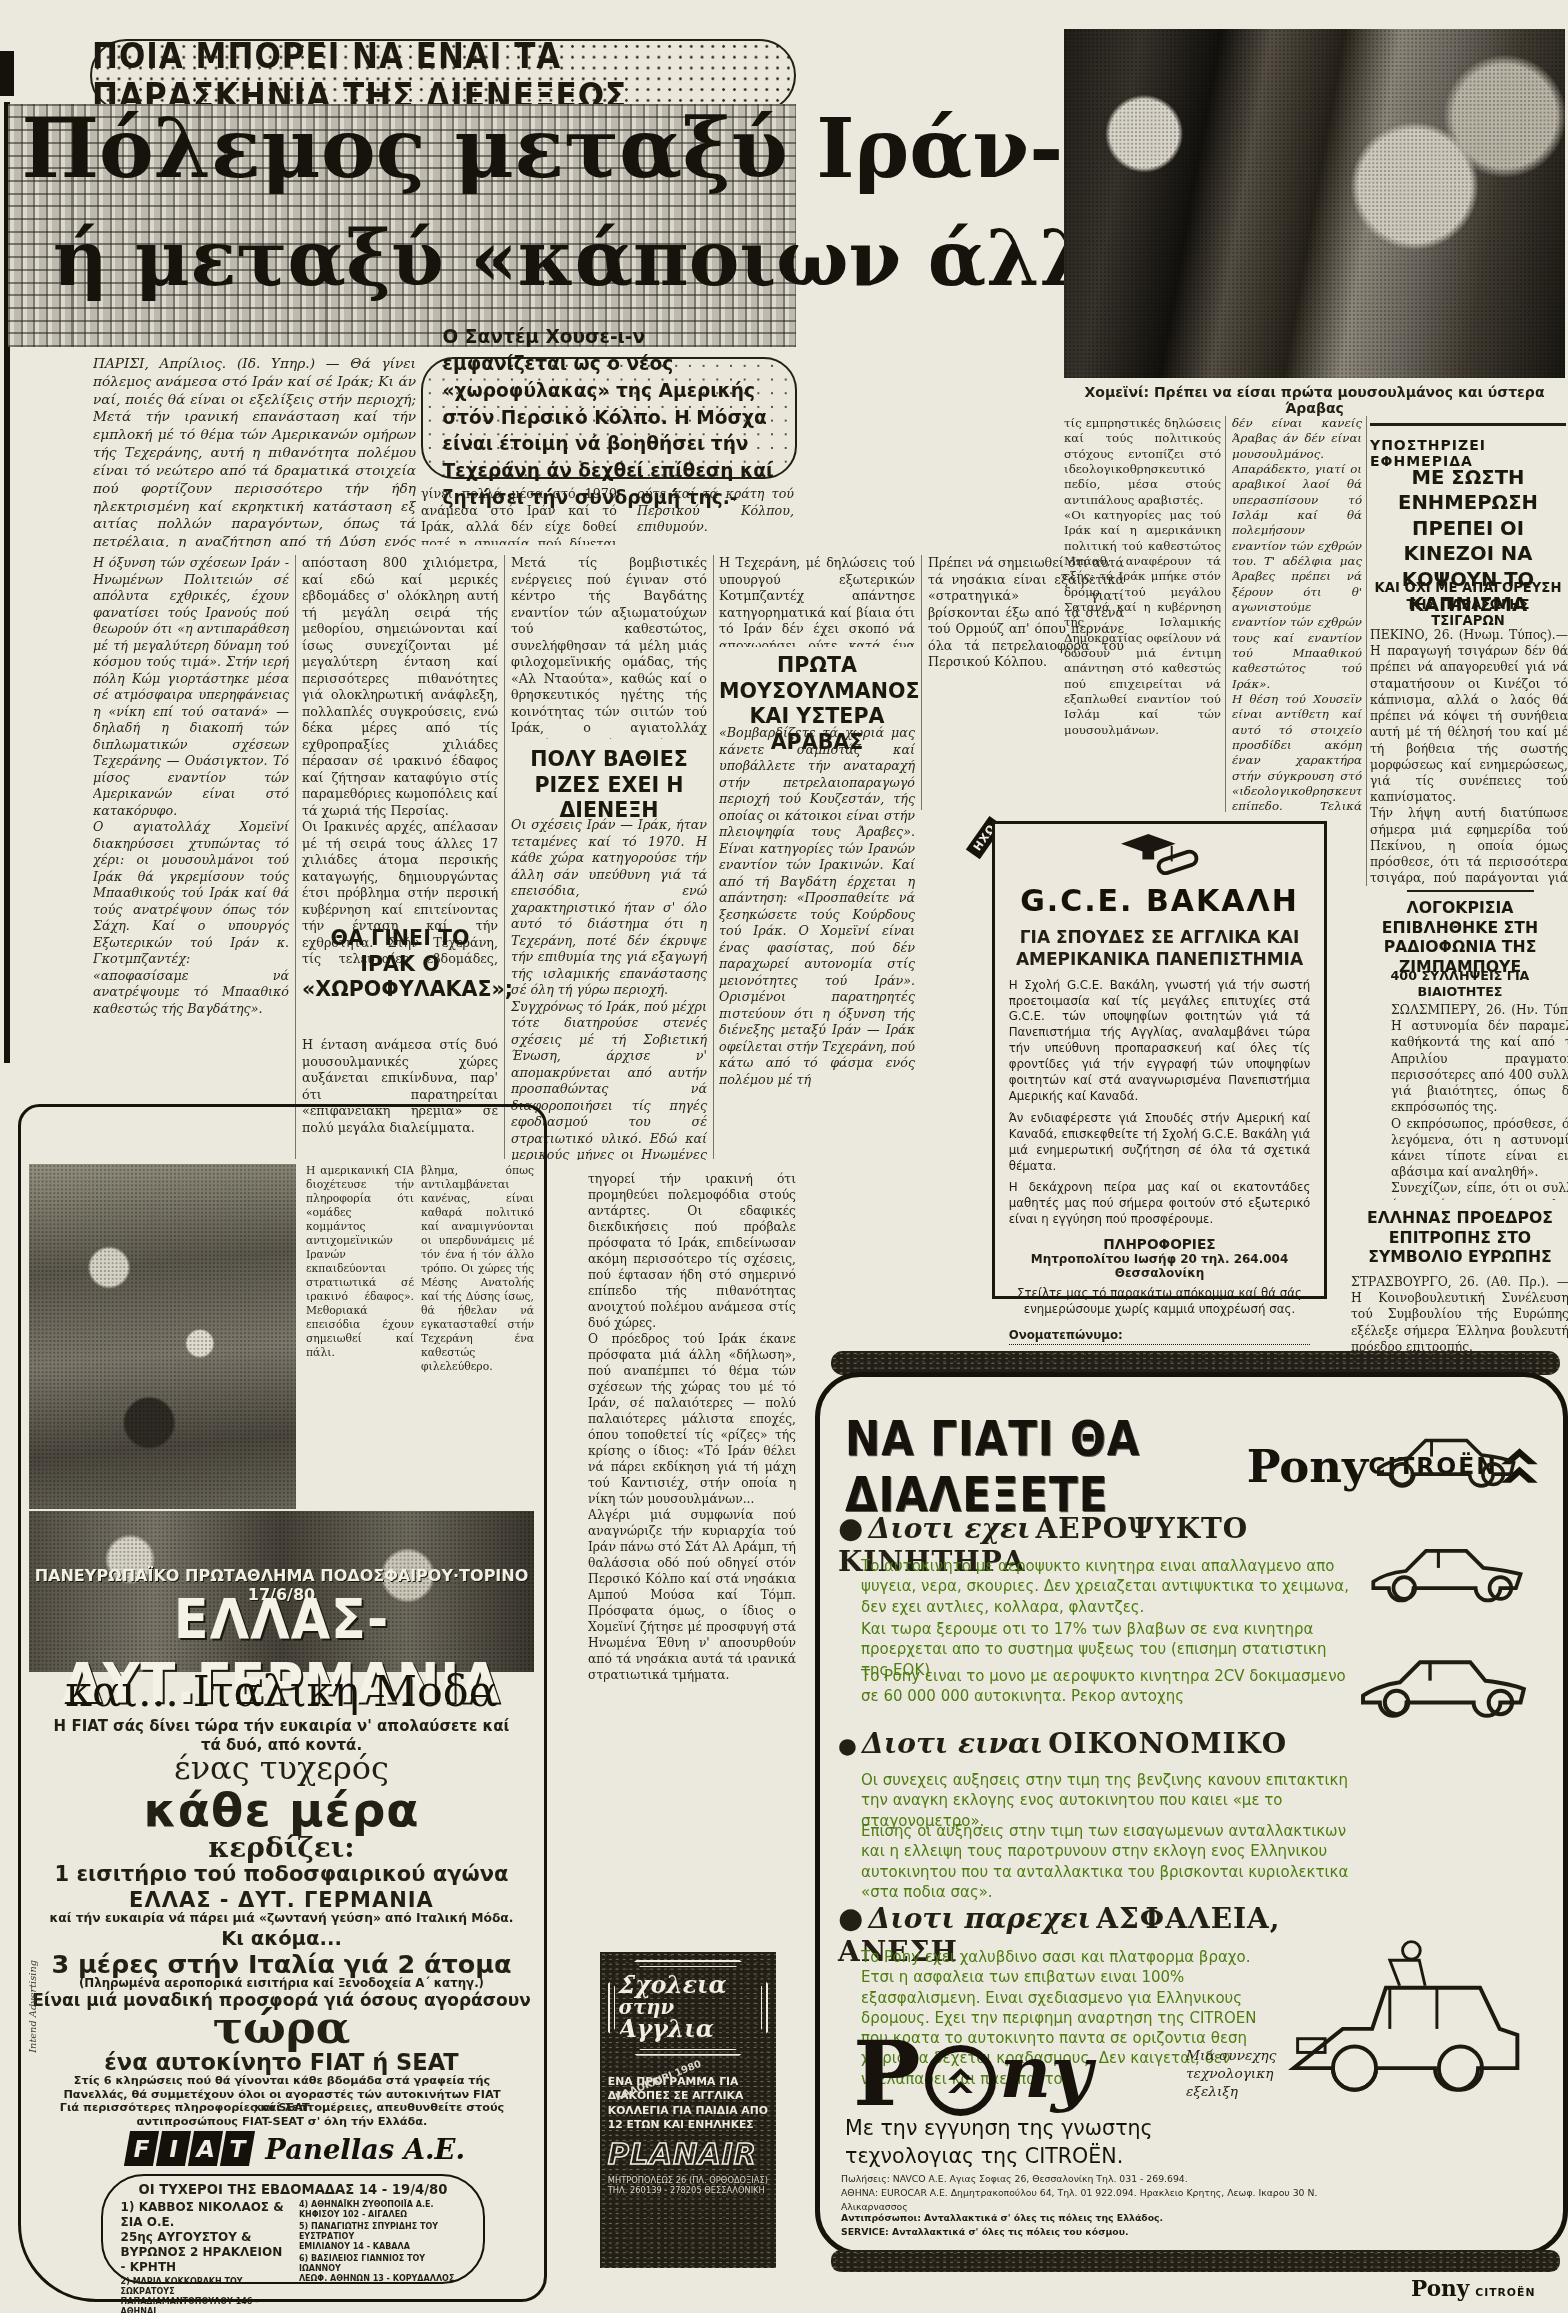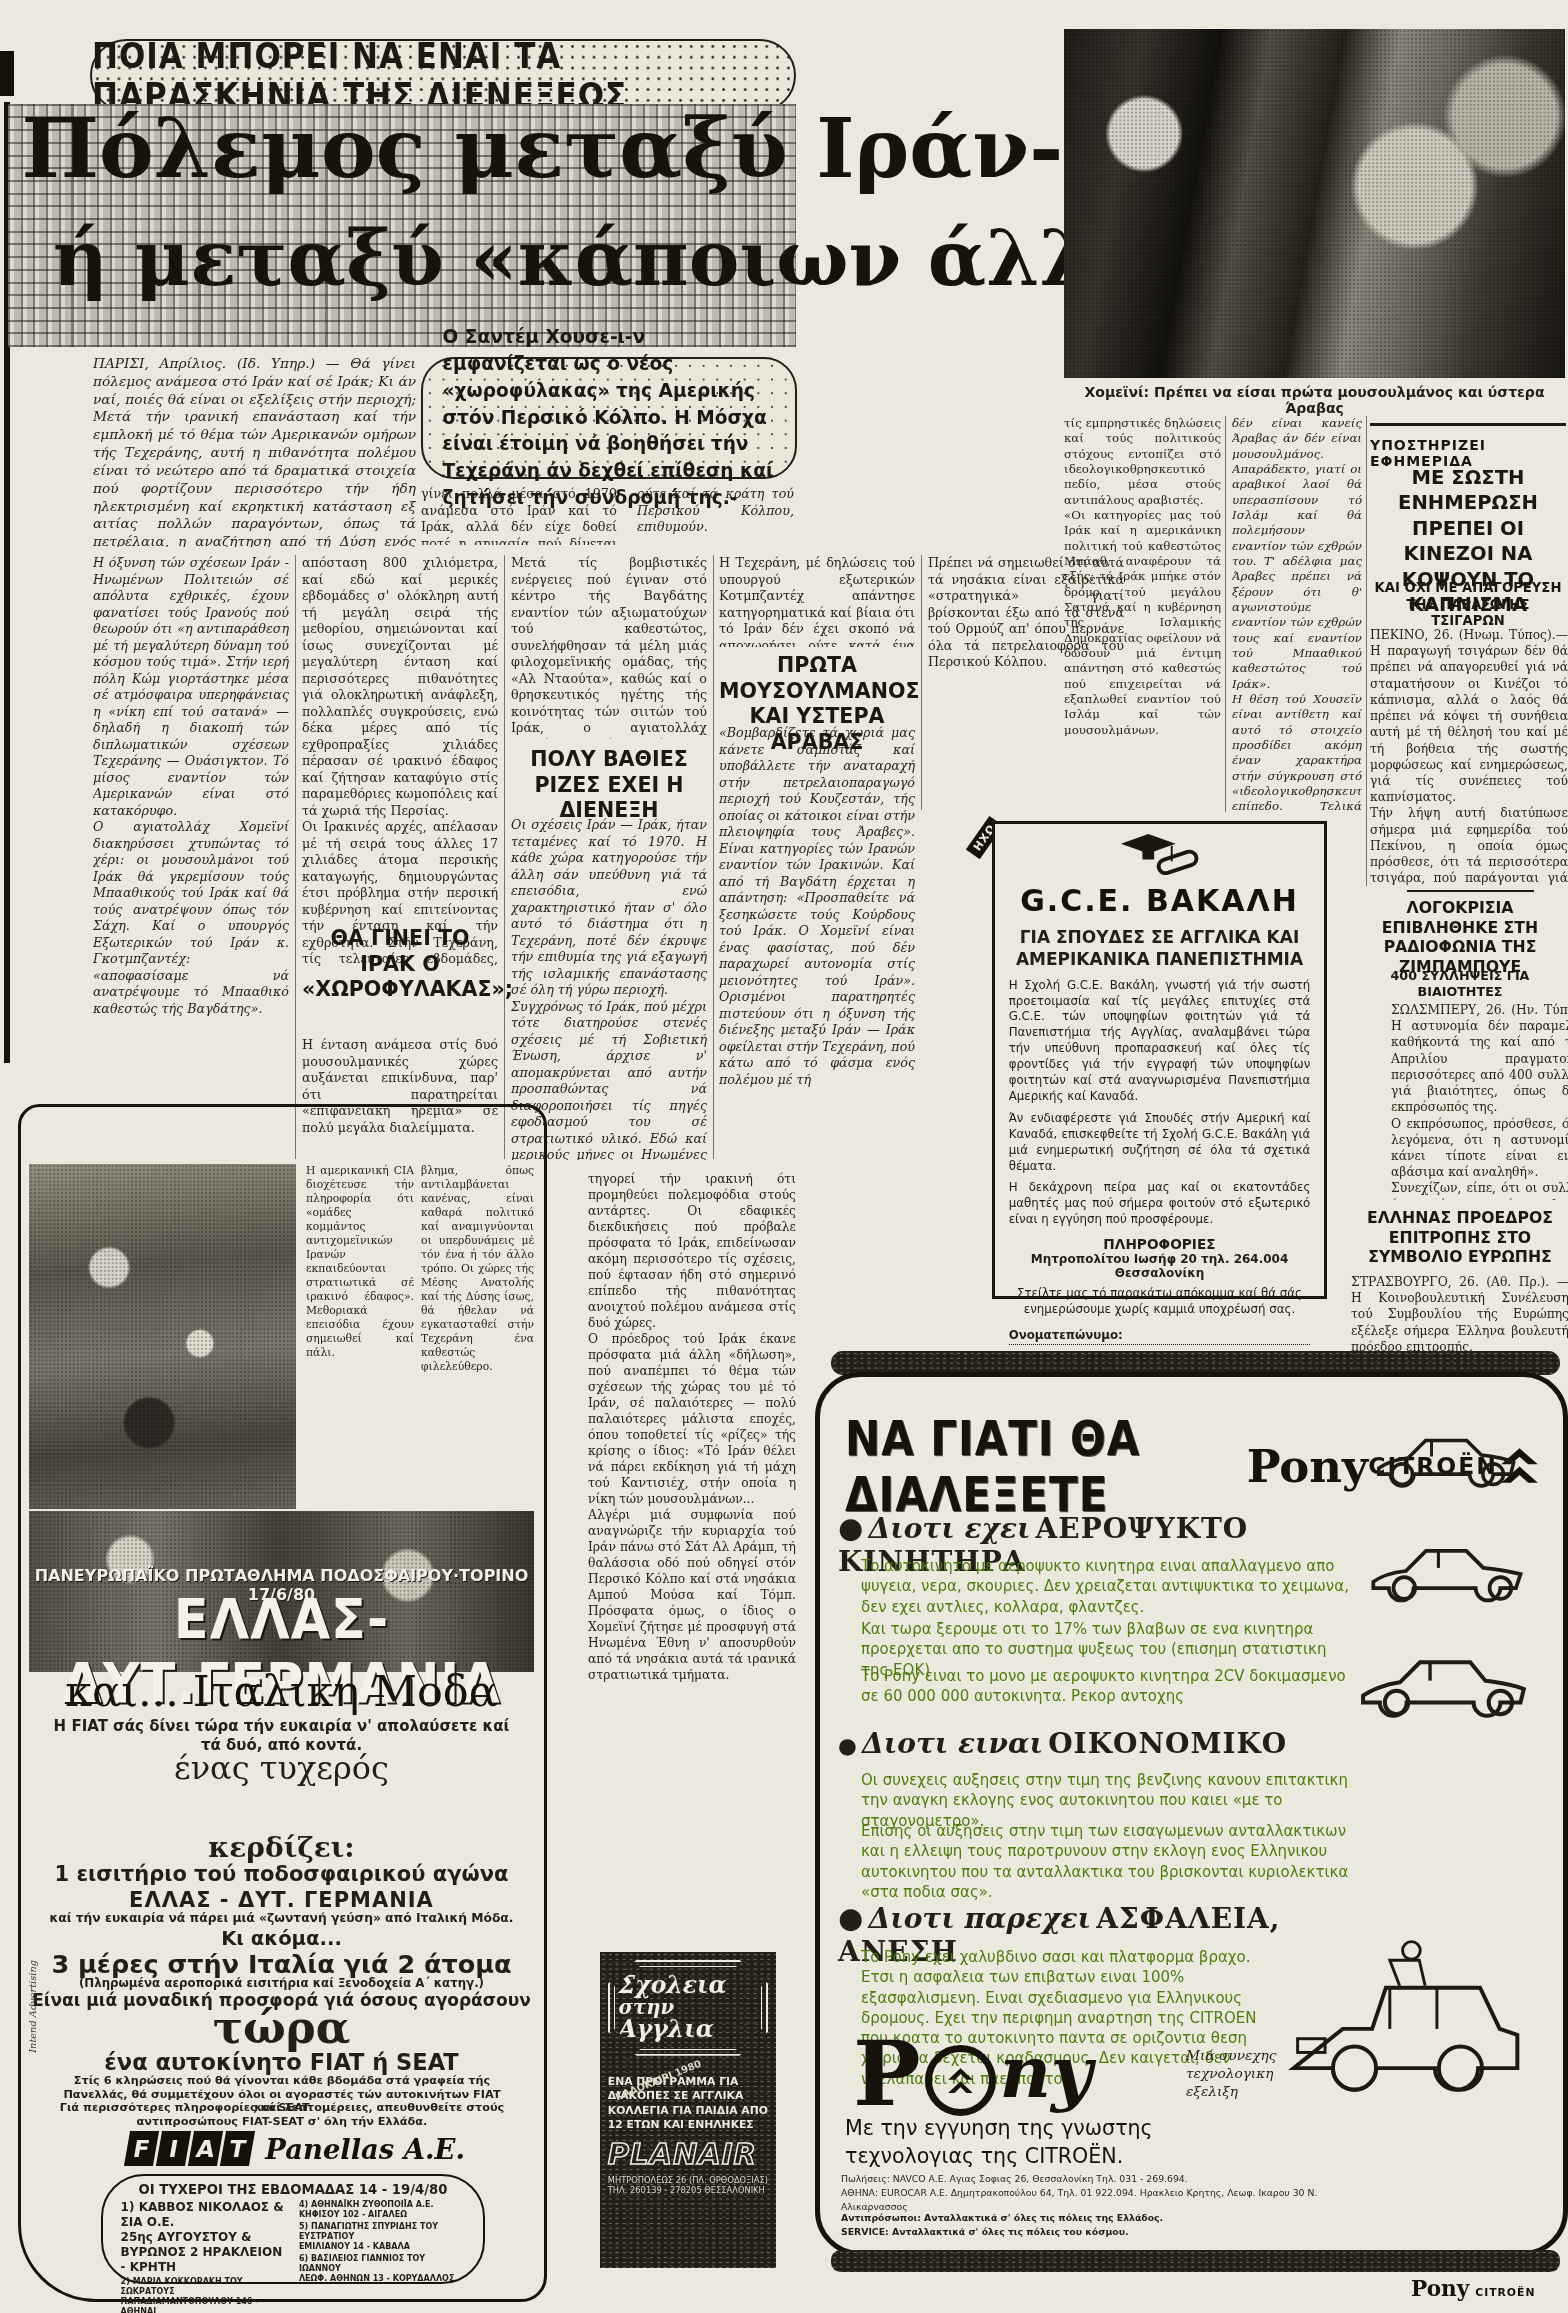--- a/index.html
+++ b/index.html
@@ -156,20 +156,21 @@
   <div class="abs photo" style="left:29px;top:1511px;width:505px;height:161px;background-image:
       radial-gradient(circle at 20% 30%, #d8d4c7 0 5%, transparent 6%),
       radial-gradient(circle at 75% 40%, #ccc7b9 0 6%, transparent 7%),
       linear-gradient(90deg,#555147 0%,#7b766a 25%,#474239 50%,#6e6a5e 75%,#3b372f 100%);"></div>
   <div class="abs sans ctr" style="left:29px;top:1566px;width:505px;font-weight:700;font-size:16px;color:#f2efe5;text-shadow:1px 1px 0 #1c1913;">ΠΑΝΕΥΡΩΠΑΪΚΟ ΠΡΩΤΑΘΛΗΜΑ ΠΟΔΟΣΦΑΙΡΟΥ·ΤΟΡΙΝΟ 17/6/80</div>
   <div class="abs sans ctr" style="left:29px;top:1592px;width:505px;font-weight:800;font-size:51px;letter-spacing:1px;color:#f4f1e7;text-shadow:2px 2px 0 #1c1913;transform:scaleY(1.08);">ΕΛΛΑΣ-ΔΥΤ.ΓΕΡΜΑΝΙΑ</div>
 
   <div class="abs ctr" style="left:29px;top:1666px;width:505px;font-family:'DejaVu Serif',serif;font-size:43px;color:#17130c;">και... Ιταλικη Μοδα</div>
   <div class="abs sans ctr" style="left:44px;top:1717px;width:475px;font-weight:700;font-size:15px;line-height:1.25;">Η FIAT σάς δίνει τώρα τήν ευκαιρία ν' απολαύσετε καί τά δυό, από κοντά.</div>
   <div class="abs ctr" style="left:29px;top:1749px;width:505px;font-family:'DejaVu Serif',serif;font-size:32px;">ένας τυχερός</div>
+  <div class="abs sans ctr" style="left:29px;top:1782px;width:505px;font-weight:800;font-size:47px;letter-spacing:1px;">κάθε μέρα</div>
   <div class="abs ctr" style="left:29px;top:1831px;width:505px;font-family:'DejaVu Serif',serif;font-weight:700;font-size:28px;">κερδίζει:</div>
   <div class="abs sans ctr" style="left:29px;top:1862px;width:505px;font-weight:700;font-size:21px;">1 εισιτήριο τού ποδοσφαιρικού αγώνα</div>
   <div class="abs sans ctr" style="left:29px;top:1888px;width:505px;font-weight:700;font-size:21px;letter-spacing:1px;">ΕΛΛΑΣ - ΔΥΤ. ΓΕΡΜΑΝΙΑ</div>
   <div class="abs sans ctr" style="left:29px;top:1911px;width:505px;font-weight:700;font-size:12.3px;">καί τήν ευκαιρία νά πάρει μιά «ζωντανή γεύση» από Ιταλική Μόδα.</div>
   <div class="abs sans ctr" style="left:29px;top:1927px;width:505px;font-weight:700;font-size:19.6px;">Κι ακόμα...</div>
   <div class="abs sans ctr" style="left:29px;top:1949px;width:505px;font-weight:700;font-size:25.5px;">3 μέρες στήν Ιταλία γιά 2 άτομα</div>
   <div class="abs sans ctr" style="left:29px;top:1976px;width:505px;font-weight:700;font-size:11.8px;">(Πληρωμένα αεροπορικά εισιτήρια καί Ξενοδοχεία Α΄ κατηγ.)</div>
   <div class="abs sans ctr" style="left:29px;top:1990px;width:505px;font-weight:700;font-size:17px;">Είναι μιά μοναδική προσφορά γιά όσους αγοράσουν</div>
   <div class="abs ctr" style="left:29px;top:2001px;width:505px;font-family:'DejaVu Serif',serif;font-weight:800;font-size:45px;">τώρα</div>
   <div class="abs sans ctr" style="left:29px;top:2049px;width:505px;font-weight:700;font-size:22.5px;">ένα αυτοκίνητο FIAT ή SEAT</div>

